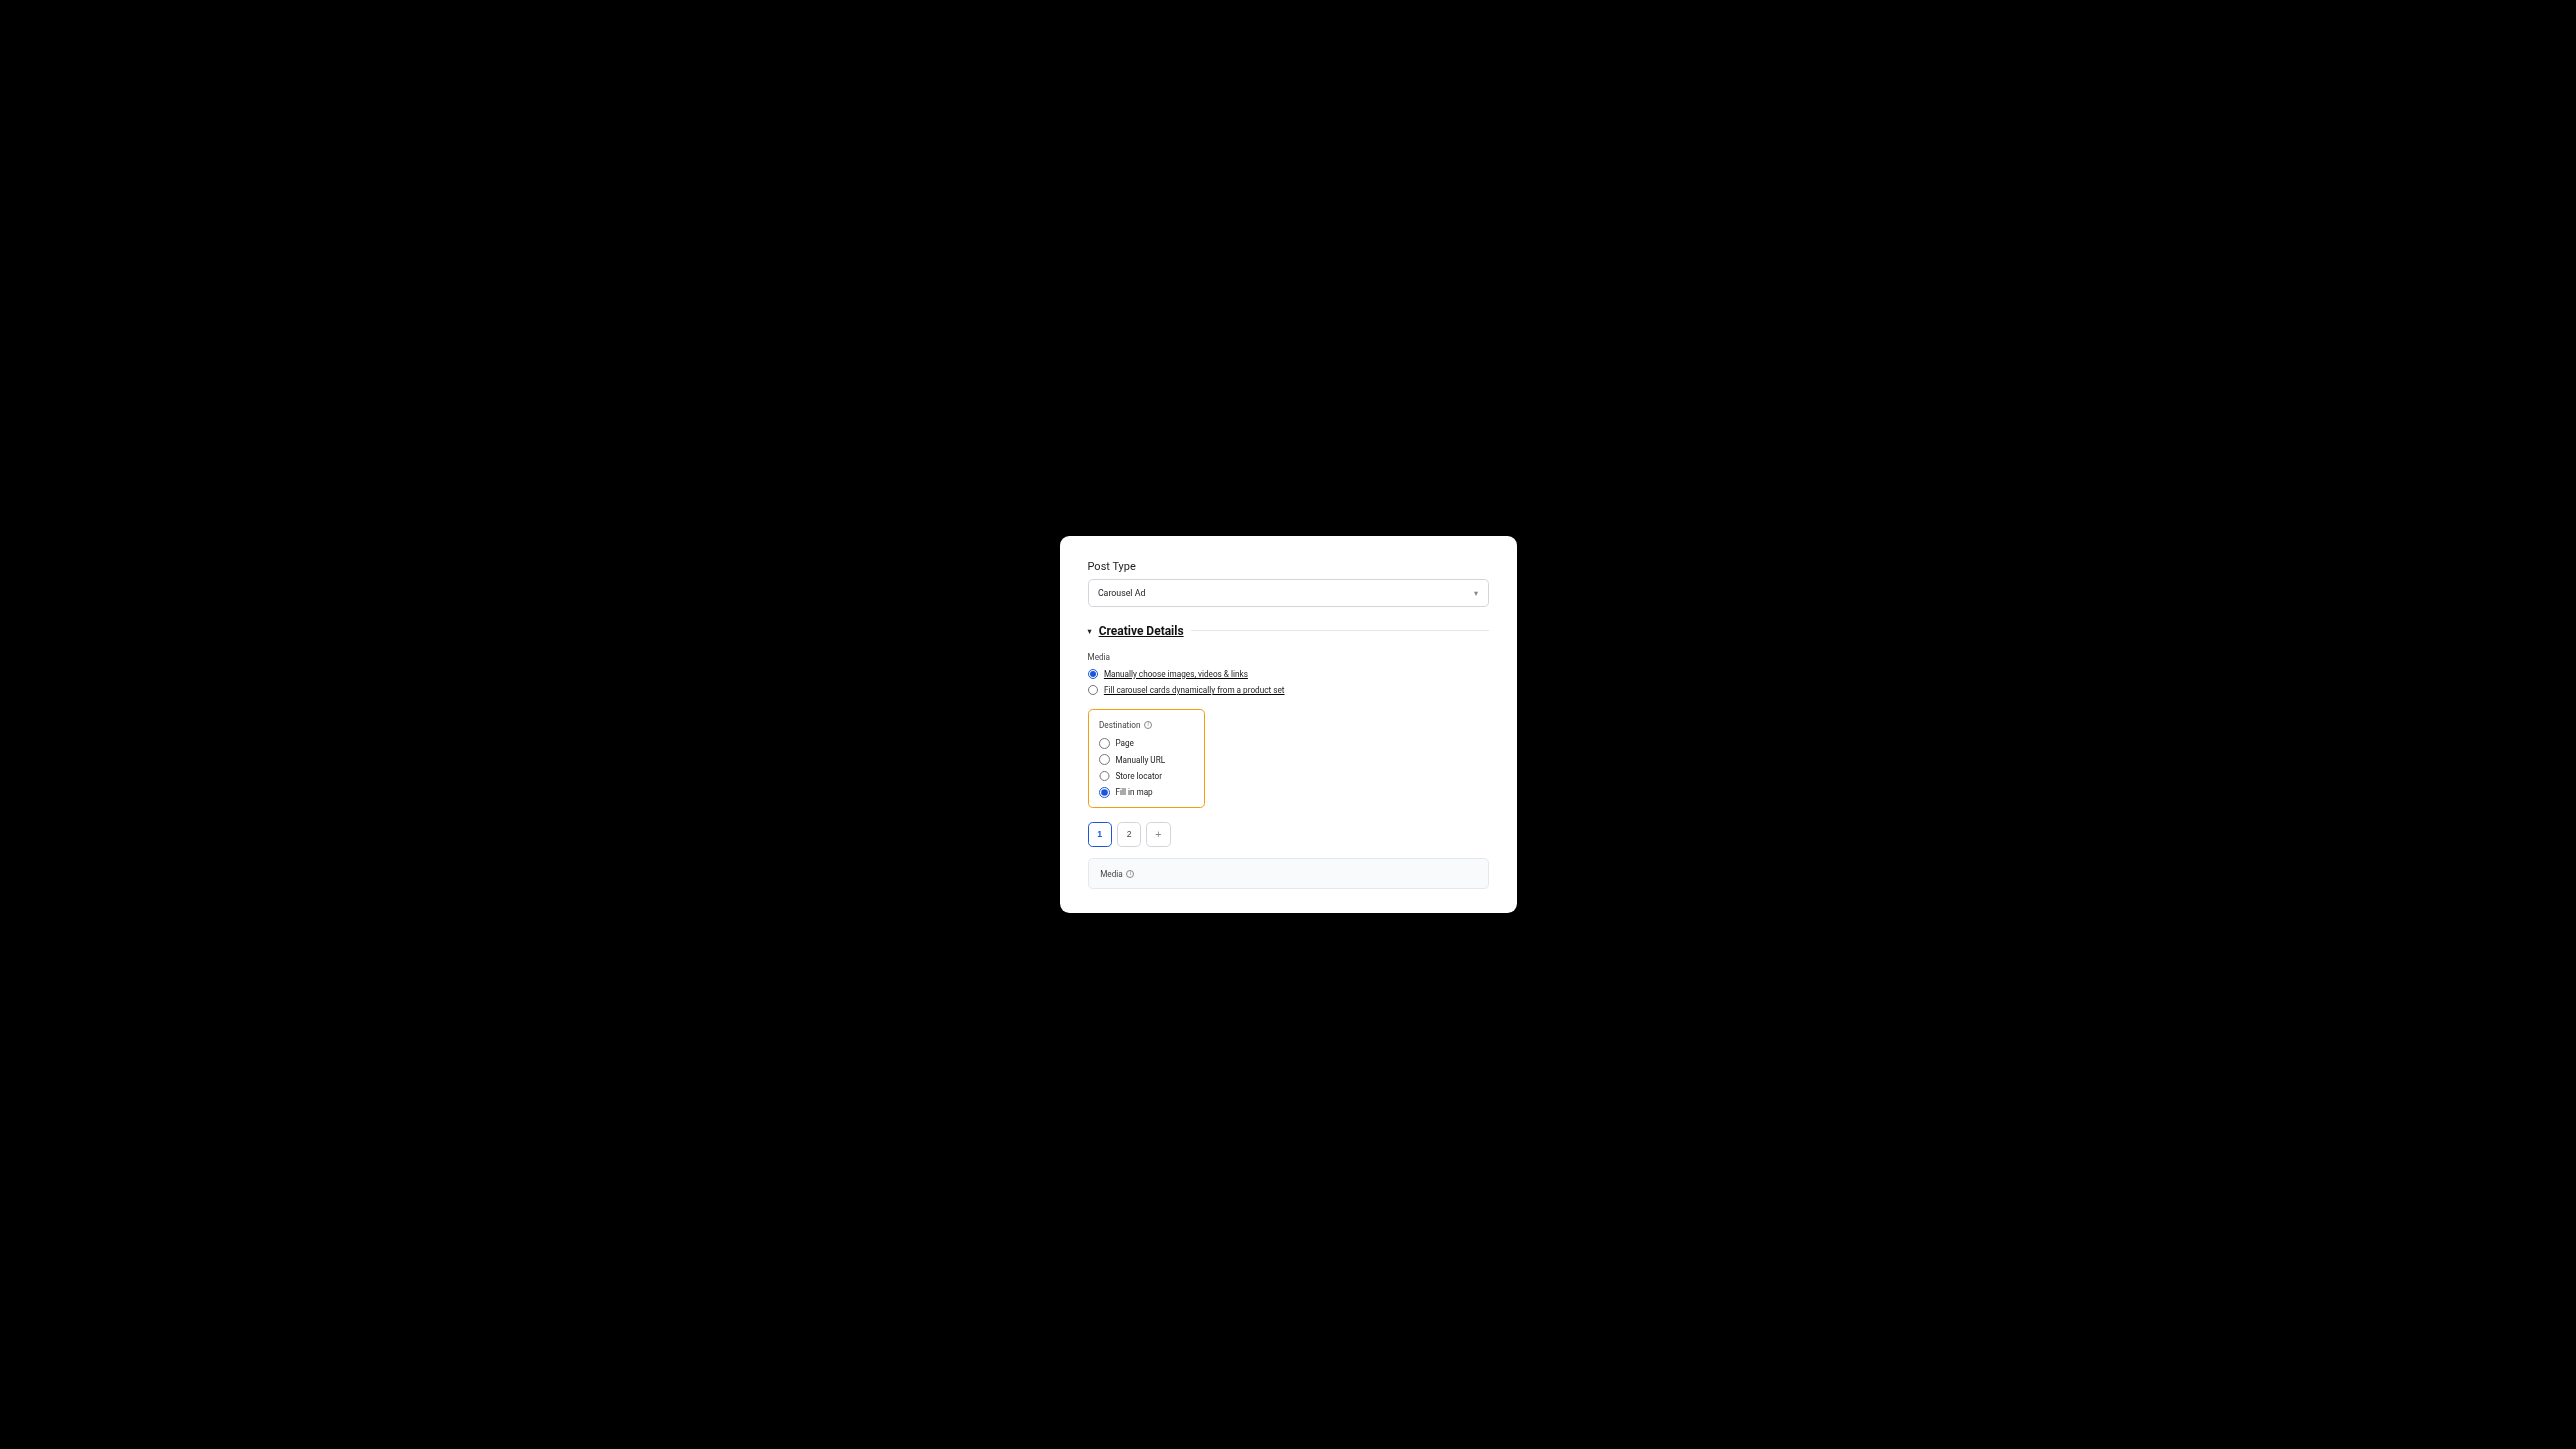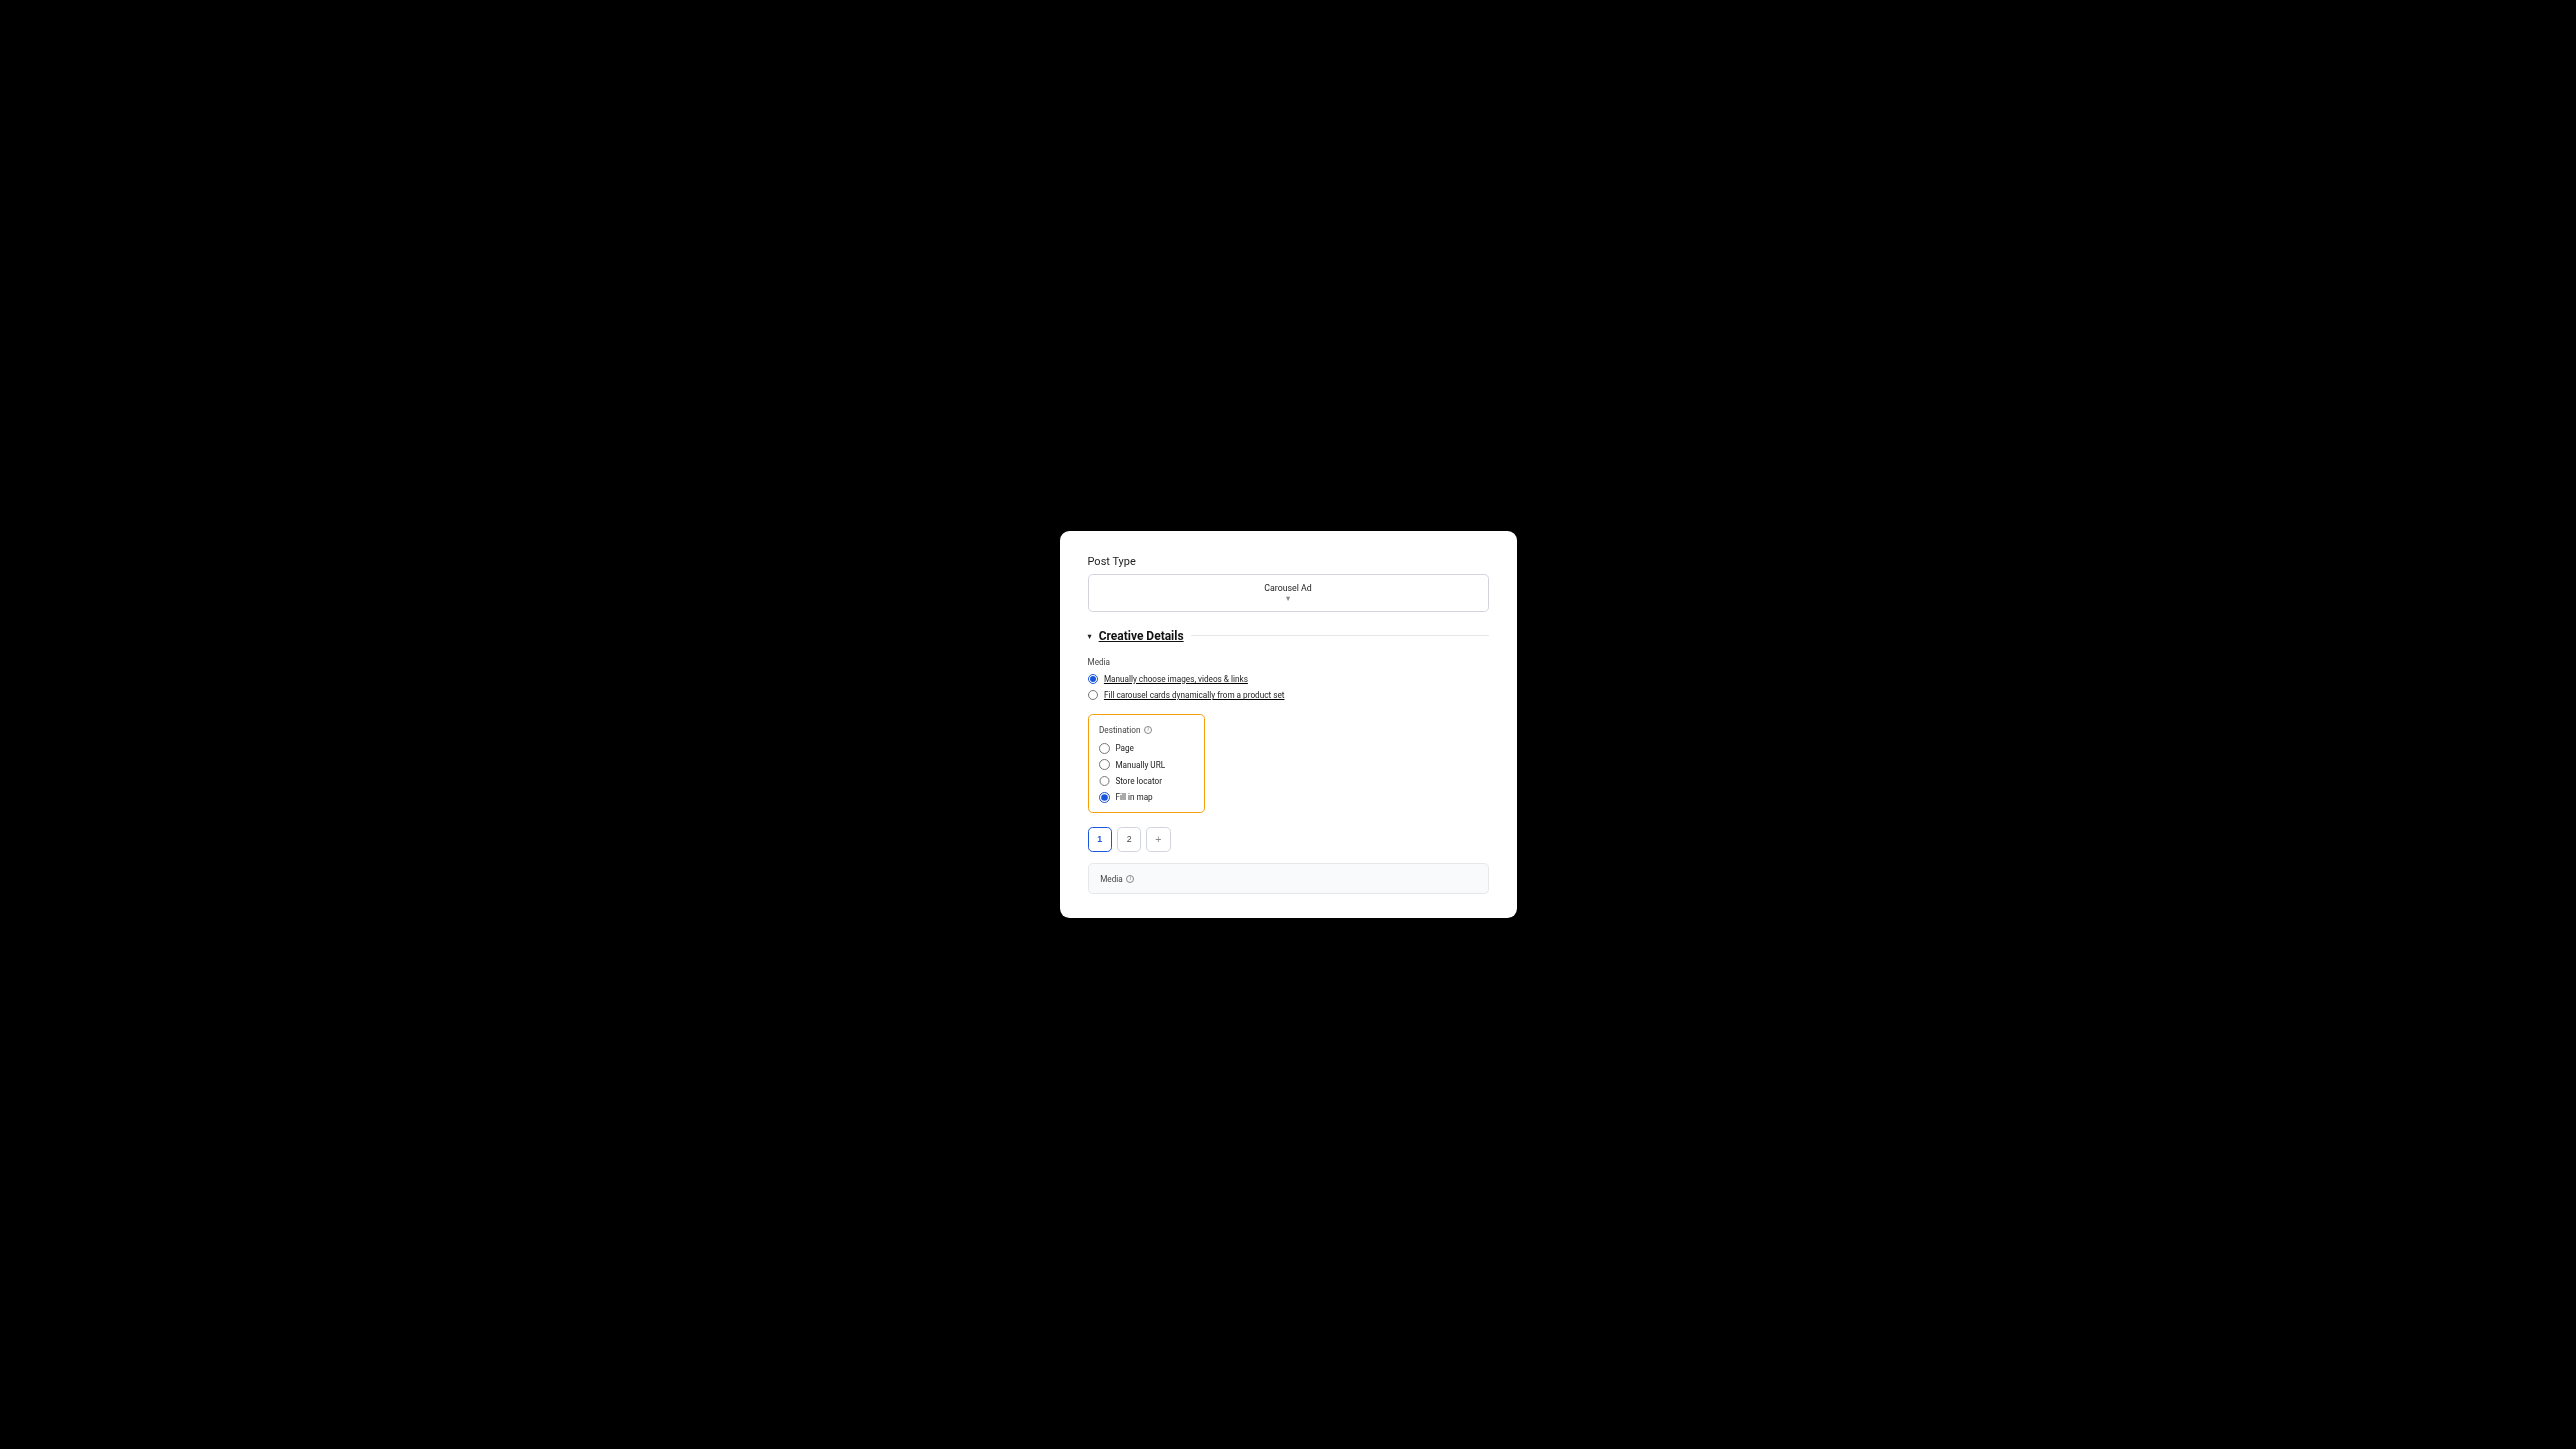--- a/index.html
+++ b/index.html
@@ -37,21 +37,20 @@
       border: 0.6px solid #d1d5db;
       border-radius: 4.7px;
       padding: 8.2px 9.4px;
       font-size: 8.8px;
       color: #222;
       display: flex;
       align-items: center;
       justify-content: space-between;
       cursor: pointer;
       margin-bottom: 16.4px;
-      flex-direction: column;
     }
 
     .post-type-select .chevron {
       color: #888;
       font-size: 8.2px;
     }
 
     .divider-row {
       display: flex;
       align-items: center;

